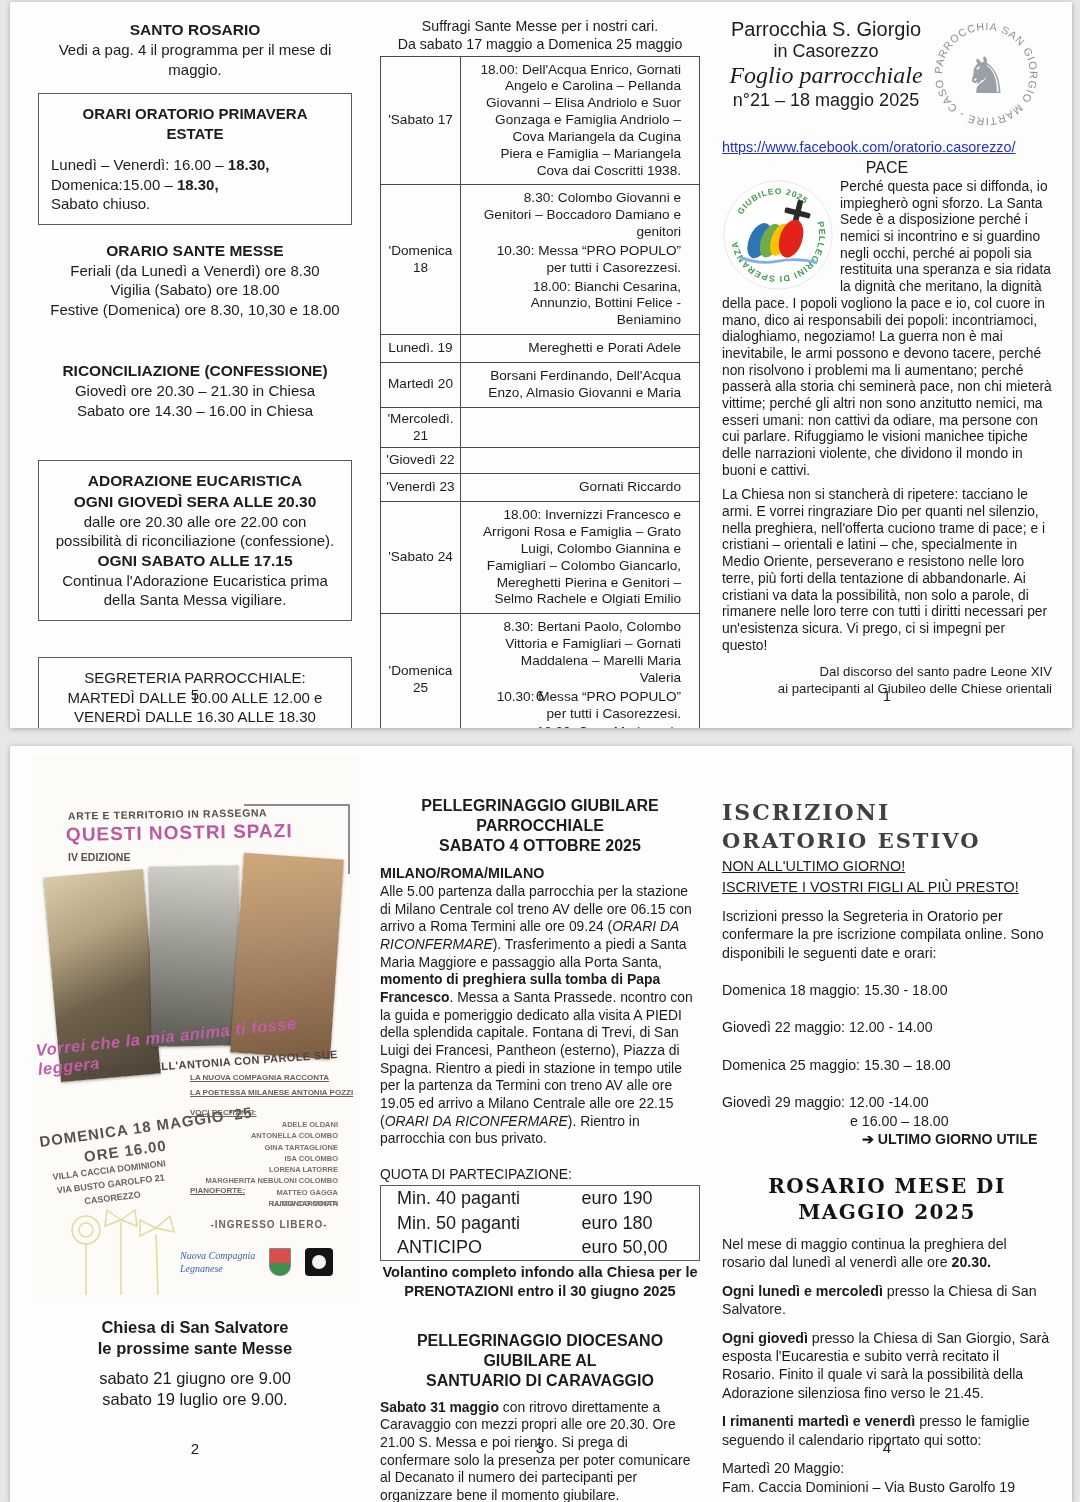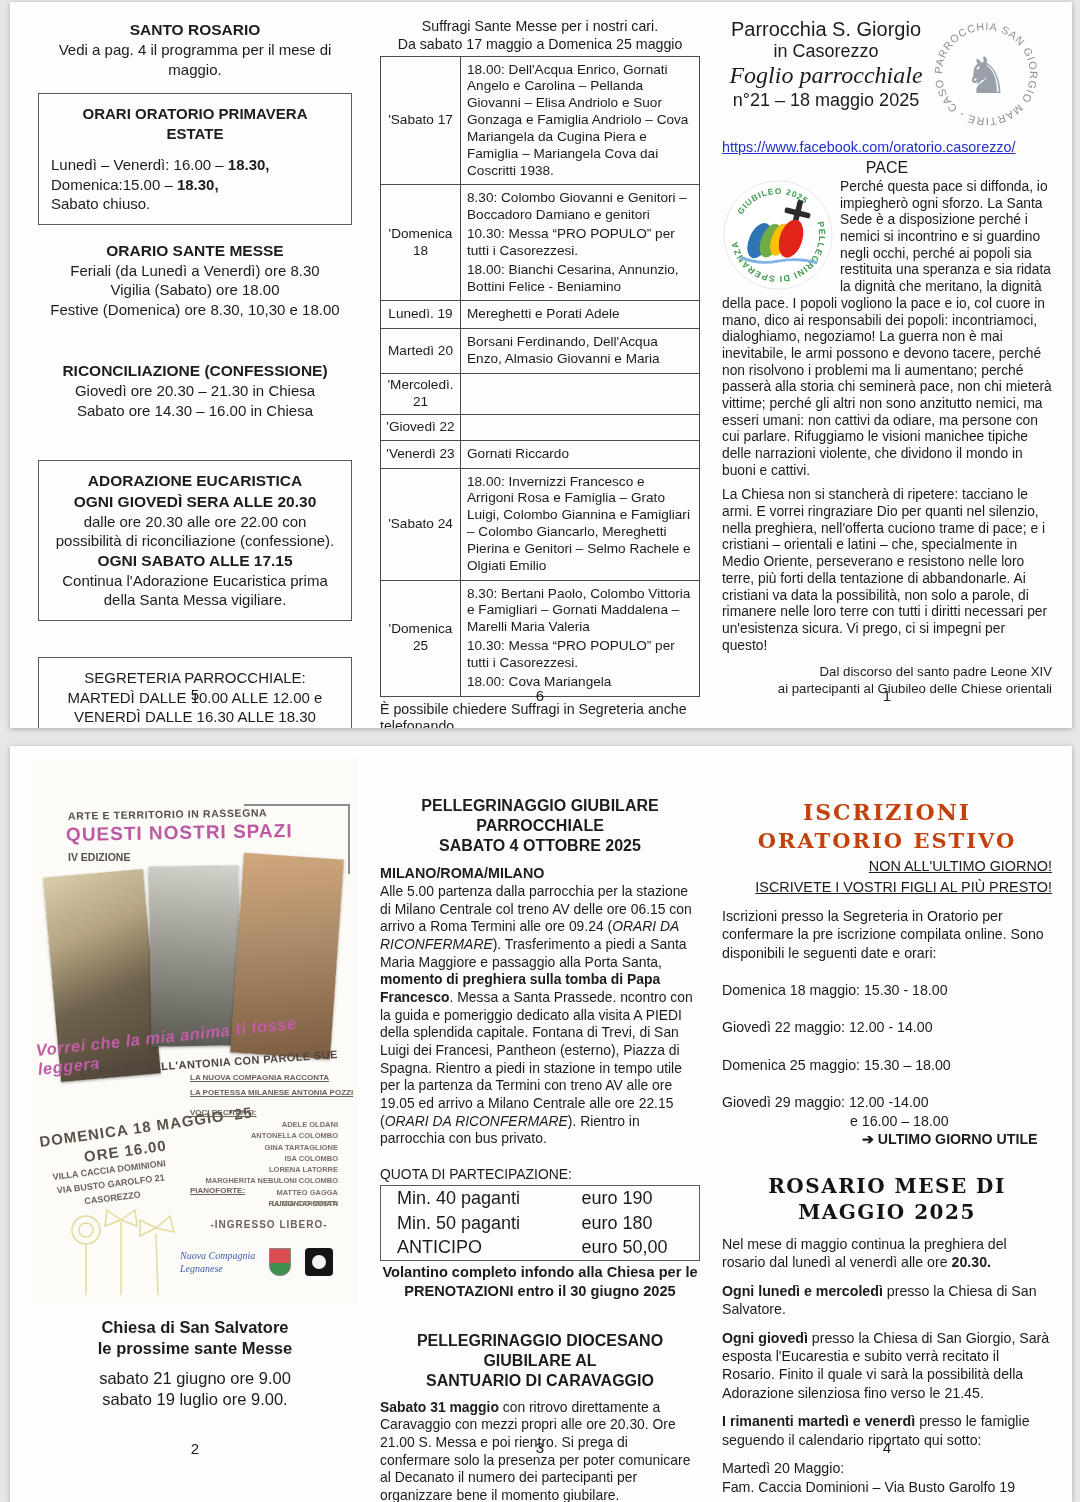--- a/index.html
+++ b/index.html
@@ -37,21 +37,21 @@
   .box-orari .bt { text-align:center; font-weight:bold; margin-bottom:12px; }
   .link { color:#2230c8; text-decoration:underline; cursor:pointer; }
   .p5 .seg { font-size:15px; line-height:1.32; }
 
   
   .p6 { font-size:14.2px; }
   .p6 .thead { text-align:center; line-height:1.25; margin-bottom:2px; }
   table.suff { border-collapse:collapse; width:100%; }
   table.suff td { border:1px solid #4a4a4a; padding:3px 6px; vertical-align:middle; font-size:13.6px; line-height:1.24; }
   table.suff td.day { width:80px; text-align:center; padding:3px 2px; }
-  table.suff td.names div { margin:2px 0; }
+  table.suff td.names div { margin:2px 12px;text-align:right; }
   table.suff td.names div:empty { display:none; }
   .p6 .foot { margin-top:4px; font-size:14.2px; line-height:1.25; }
 
   
   .p1 { font-size:13.8px; }
   .p1 .head { display:flex; align-items:flex-start; }
   .p1 .head-txt { width:208px; text-align:center; }
   .p1 .ht1 { font-size:20px; line-height:1.15; }
   .p1 .ht2 { font-size:18px; }
   .p1 .ht3 { font-family:"Liberation Serif", serif; font-style:italic; font-size:24px; line-height:1.15; }
@@ -108,24 +108,24 @@
   table.price { border-collapse:collapse; width:100%; margin:1px 0 2px 0; }
   table.price td { padding:1px 16px; font-size:18px; }
   table.price { border:1.5px solid #5a5a5a; }
   table.price td.v { width:42%; }
   .p3 .note { text-align:center; font-weight:bold; font-size:14.6px; line-height:1.28; }
   .p3 .t2 { margin-top:30px; }
   .p3 .body2 { margin-top:8px; }
 
   
   .p4 { font-size:14.2px; line-height:1.3; }
-  .p4 .big { font-family:"DejaVu Serif", serif; font-weight:bold; text-align:center; letter-spacing:2px; color:#c2410c; }
+  .p4 .big { font-family:"DejaVu Serif", serif; font-weight:bold; text-align:left; letter-spacing:2px; color:#404040; }
   .p4 .big1 { font-size:22px; line-height:1.35; }
   .p4 .big2 { font-size:21px; line-height:1.2; }
-  .p4 .warn { text-align:right; text-decoration:underline; font-size:14.4px; line-height:1.45; margin-top:3px; }
+  .p4 .warn { text-align:left; text-decoration:underline; font-size:14.4px; line-height:1.45; margin-top:3px; }
   .p4 .intro { margin-top:9px; }
   .p4 .dt { margin-top:19px; }
   .p4 .dt-ind { margin-left:128px; }
   .p4 .dt-last { margin-left:140px; font-weight:bold; }
   .p4 .rtitle { font-family:"DejaVu Serif", serif; font-weight:bold; font-size:20px; letter-spacing:1.5px; text-align:center; margin-top:24px; color:#141414; }
   .p4 .rp { margin-top:10px; }
   .p4 .cal { margin-top:10px; }
 </style>
 </head>
 <body>

